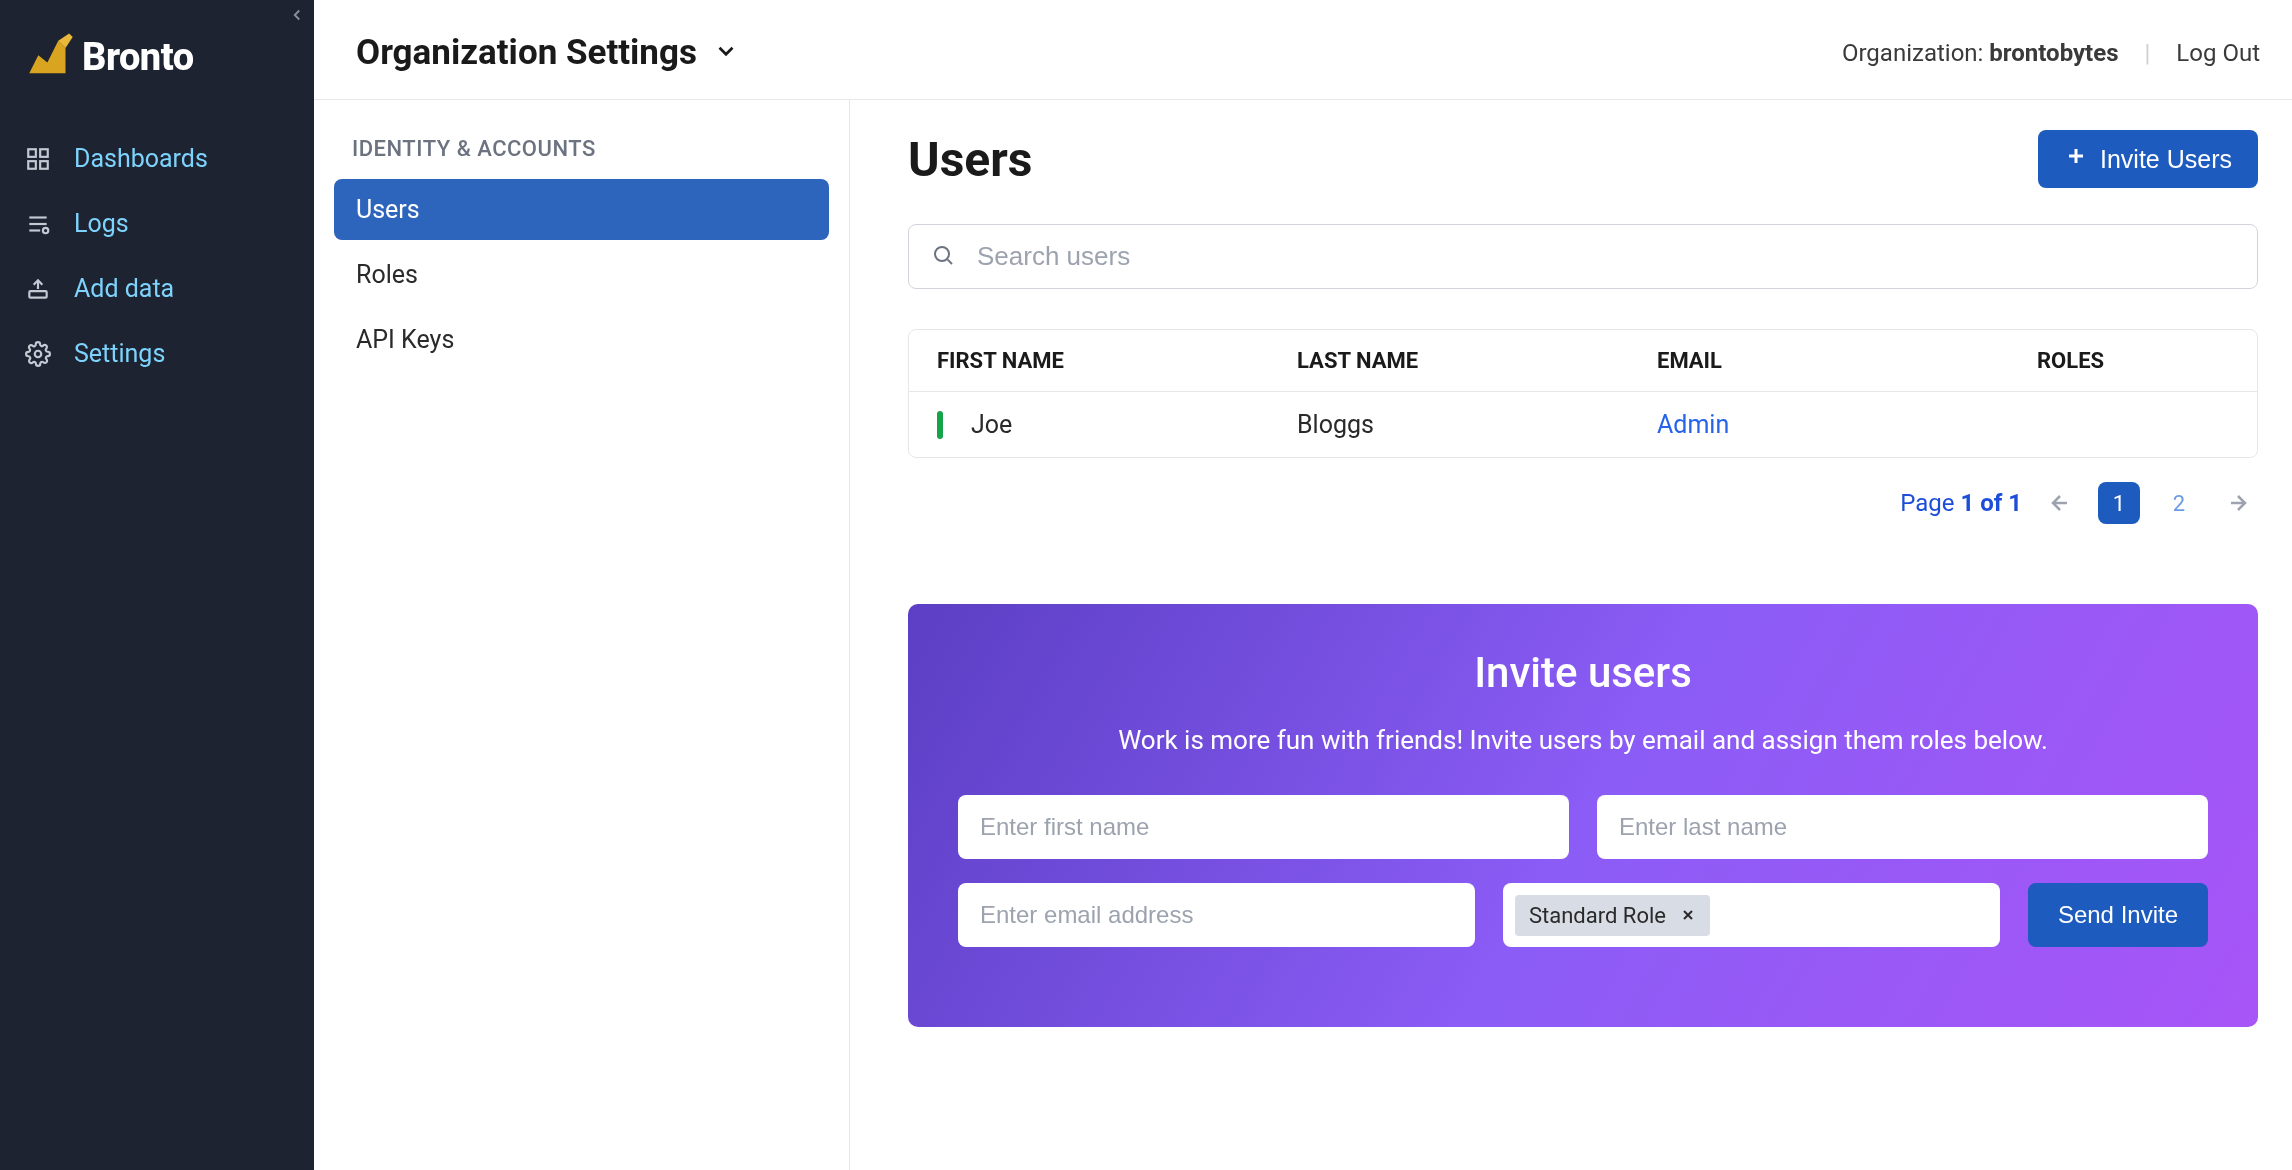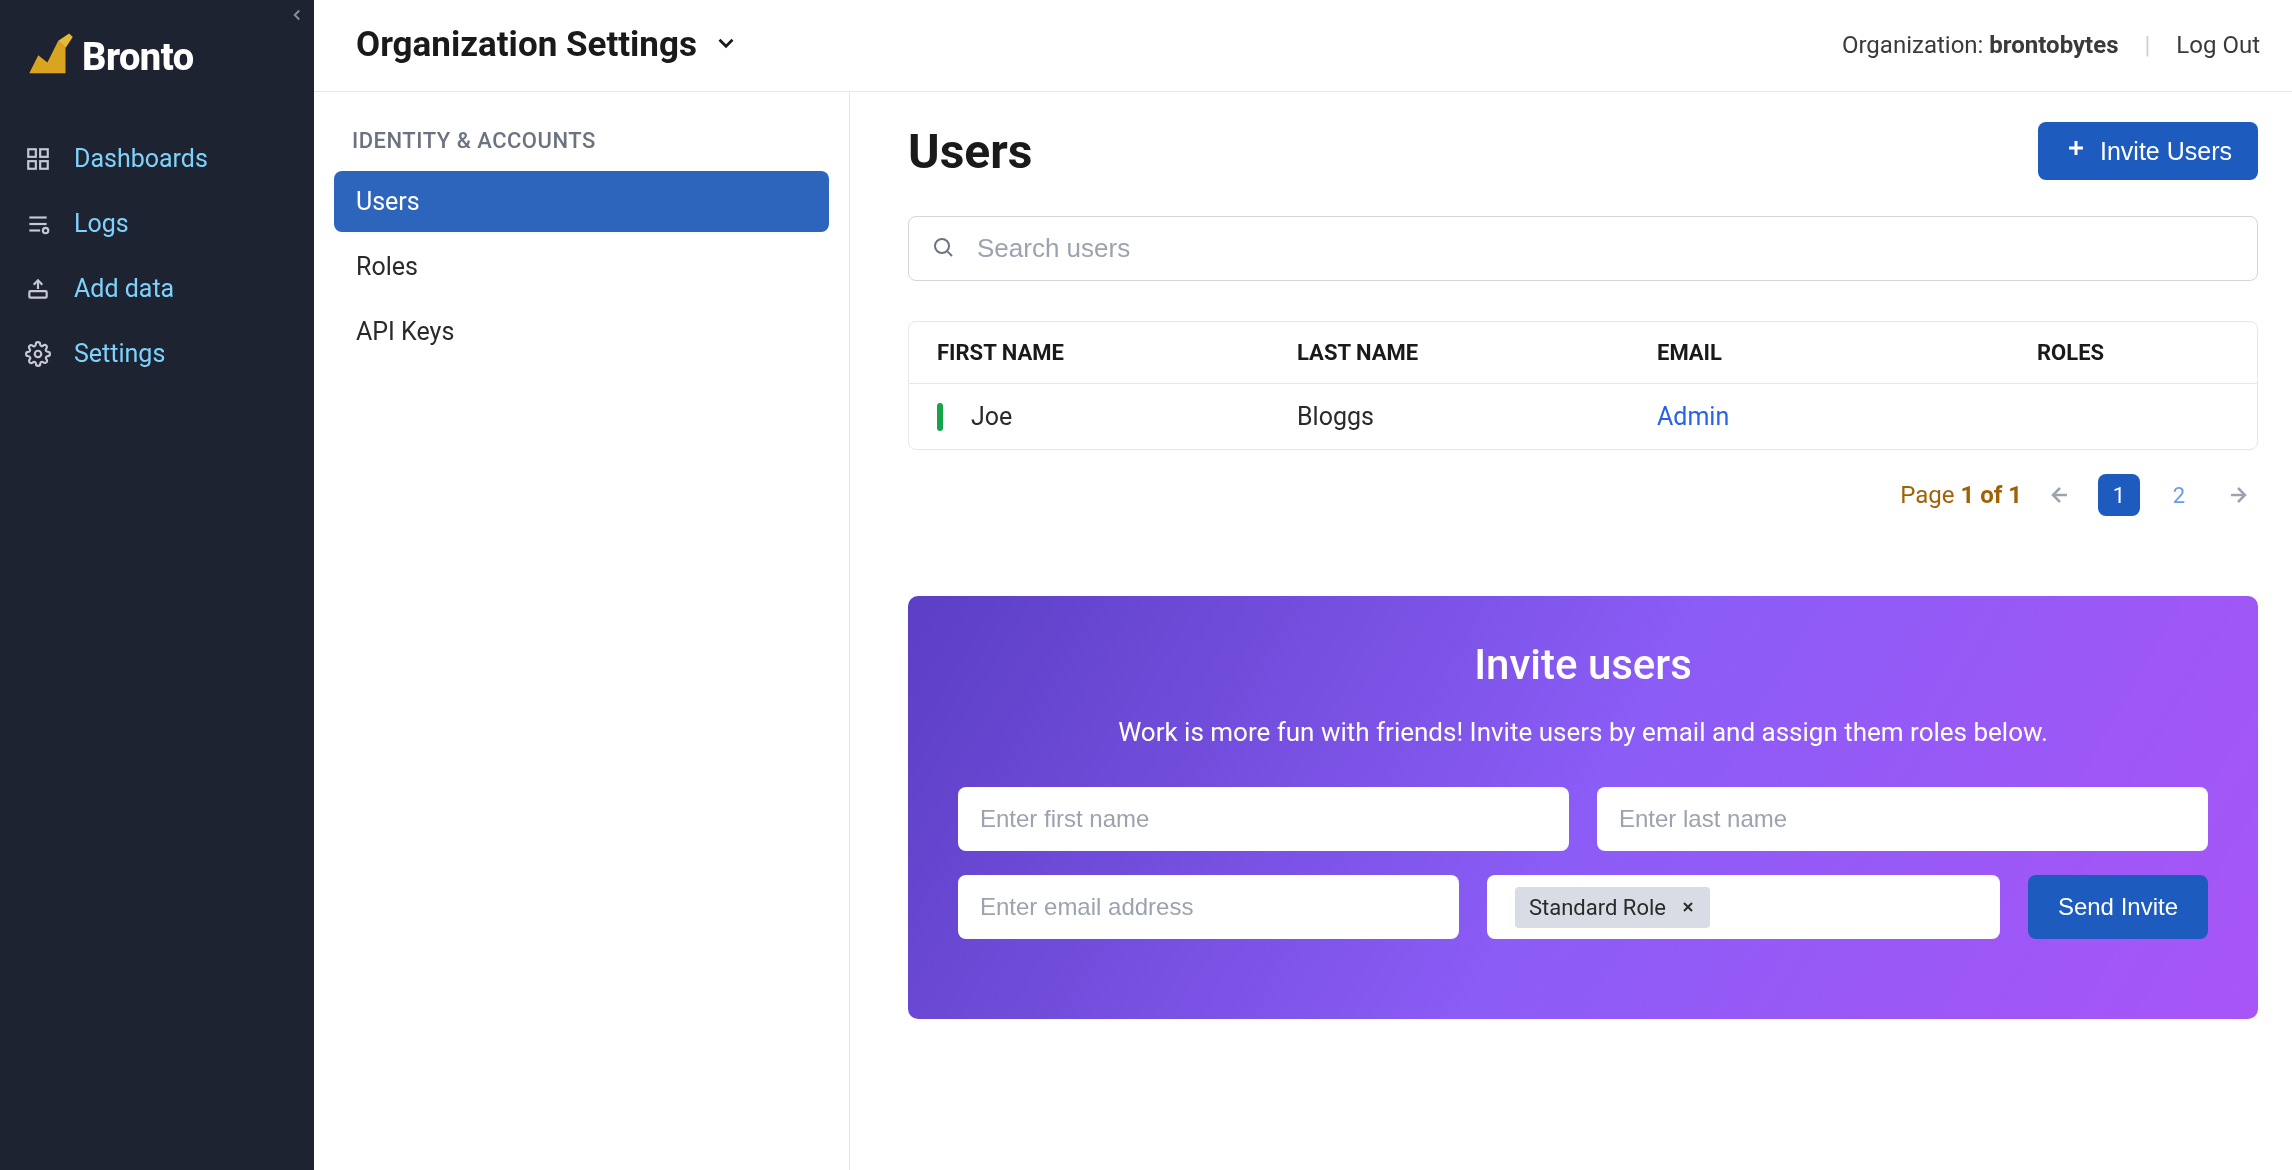--- a/index.html
+++ b/index.html
@@ -9,21 +9,21 @@
 
 .sidebar-left { width: 314px; background: #1e2332; color: #c5c9d3; display: flex; flex-direction: column; position: relative; }
 .collapse-btn { position: absolute; top: 6px; right: 8px; color: #8a8f9e; cursor: pointer; }
 .logo-area { padding: 28px 22px 40px; display: flex; align-items: center; gap: 2px; }
 .logo-text { color: #fff; font-size: 38px; font-weight: 800; letter-spacing: -0.5px; }
 .nav-item { display: flex; align-items: center; gap: 22px; padding: 18px 24px; font-size: 25px; color: #7dd3fc; cursor: pointer; }
 .nav-item .icon { width: 28px; display: flex; justify-content: center; }
 
 
 .main { flex: 1; display: flex; flex-direction: column; }
-.header { display: flex; align-items: center; justify-content: space-between; padding: 24px 32px 26px 42px; border-bottom: 1px solid #e5e7eb; }
+.header { display: flex; align-items: center; justify-content: space-between; padding: 32px 32px 26px 42px; border-bottom: 1px solid #e5e7eb; }
 .header-left { display: flex; align-items: center; gap: 16px; font-size: 35px; font-weight: 700; }
 .header-right { display: flex; align-items: center; gap: 26px; font-size: 24px; color: #3a3a3a; }
 .header-right .divider { color: #d0d0d0; }
 .org-label { font-weight: 400; }
 .org-name { font-weight: 700; }
 
 
 .body { flex: 1; display: flex; }
 .settings-nav { width: 536px; border-right: 1px solid #e5e7eb; padding: 26px 20px; }
 .settings-group-label { color: #6b7280; font-size: 22px; font-weight: 500; padding: 10px 18px 18px; letter-spacing: 0.5px; }
@@ -48,34 +48,34 @@
 .col-email { width: 380px; }
 .col-roles { flex: 1; }
 .trow { display: flex; padding: 18px 28px; align-items: center; }
 .td { font-size: 25px; color: #2a2a2a; }
 .status-bar { width: 6px; height: 28px; background: #16a34a; border-radius: 3px; margin-right: 28px; }
 .td.col-first { display: flex; align-items: center; width: 360px; }
 .role-link { color: #2563eb; }
 
 
 .pagination { display: flex; justify-content: flex-end; align-items: center; gap: 18px; margin-top: 24px; font-size: 24px; }
-.page-text { color: #a16207; text-align: center; }
+.page-text { color: #1d4ed8; text-align: center; }
 .page-btn { width: 40px; height: 40px; display: flex; align-items: center; justify-content: center; color: #9ca3af; cursor: pointer; }
 .page-num { width: 42px; height: 42px; display: flex; align-items: center; justify-content: center; border-radius: 8px; cursor: pointer; font-size: 22px; }
 .page-num.active { background: #1d5bbf; color: #fff; }
 .page-num.inactive { color: #6b9be8; }
 
 
 .invite-panel { margin-top: 80px; background: linear-gradient(120deg, #5b3fc4 0%, #8b5cf6 50%, #a855f7 100%); border-radius: 10px; padding: 44px 50px 56px; color: #fff; }
 .invite-title { text-align: center; font-size: 42px; font-weight: 500; margin-bottom: 28px; }
 .invite-sub { text-align: center; font-size: 26px; margin-bottom: 40px; }
 .form-row { display: flex; gap: 28px; margin-bottom: 24px; }
 .form-input { flex: 1; background: #fff; border: none; border-radius: 8px; padding: 18px 22px; font-size: 24px; color: #333; outline: none; }
 .form-input::placeholder { color: #9ca3af; }
-.role-select { flex: 1; background: #fff; border-radius: 8px; padding: 10px 28px; display: flex; align-items: center; }
+.role-select { flex: 1; background: #fff; border-radius: 8px; padding: 10px 12px; display: flex; align-items: center; }
 .role-chip { background: #d7dce5; color: #2a2a2a; padding: 8px 14px; border-radius: 4px; font-size: 22px; display: flex; align-items: center; gap: 14px; }
 .send-btn { background: #1d5bbf; color: #fff; border: none; border-radius: 8px; padding: 0 30px; font-size: 24px; font-weight: 500; cursor: pointer; }
 </style>
 </head>
 <body>
 
 <div class="app">
 
   <aside class="sidebar-left">
     <span class="collapse-btn">

